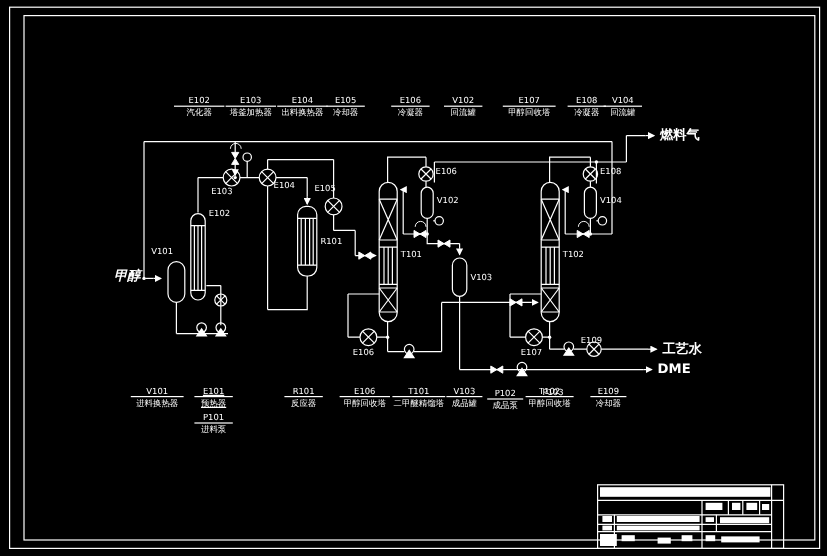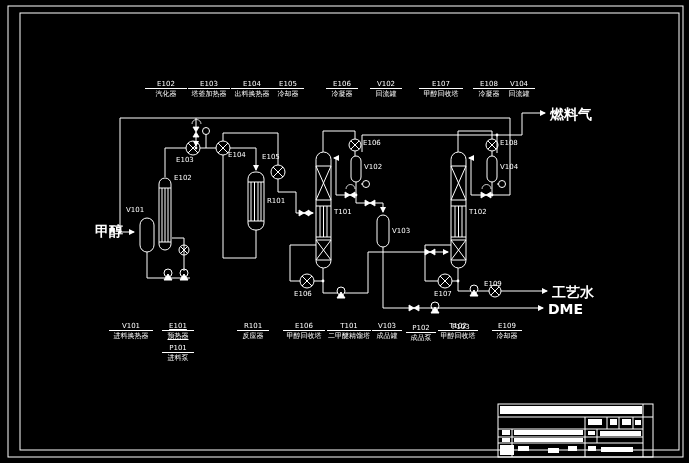--- a/index.html
+++ b/index.html
@@ -3,21 +3,21 @@
 <meta charset="utf-8">
 <style>
   html,body{margin:0;padding:0;background:#000;}
   #sheet{position:relative;width:689px;height:463px;background:#000;overflow:hidden;
          font-family:"DejaVu Sans","Liberation Sans",sans-serif;}
   svg{position:absolute;left:0;top:0;}
   .li{position:absolute;text-align:center;color:#fff;font-size:7px;line-height:1.2;}
   .li .tg{display:block;border-bottom:1px solid #fff;padding-bottom:0px;letter-spacing:0px;}
   .li .nm{display:block;padding-top:1px;white-space:nowrap;}
   .ct{position:absolute;color:#fff;font-size:7px;line-height:1;white-space:nowrap;}
-  .st{position:absolute;color:#fff;font-size:14px;font-weight:bold;line-height:1;white-space:nowrap;}
+  .st{position:absolute;color:#fff;font-size:11px;font-weight:bold;line-height:1;white-space:nowrap;}
 </style>
 </head>
 <body>
 
 <div id="sheet">
 
 <svg width="689" height="463" viewBox="0 0 689 463">
   <defs>
     <marker id="ar" markerWidth="6" markerHeight="6" refX="5" refY="3" orient="auto">
       <path d="M0 0 L6 3 L0 6 Z" fill="#fff"></path>
@@ -250,21 +250,21 @@
       <rect x="500" y="445" width="14" height="10"></rect>
           <rect x="518" y="446" width="11" height="5"></rect>
       <rect x="548" y="448" width="11" height="5"></rect>
           <rect x="568" y="446" width="9" height="5"></rect>
       <rect x="588" y="446" width="8" height="5"></rect>
           <rect x="601" y="447" width="32" height="5"></rect>
     </g>
   </g>
 </svg>
 
-<div class="st" style="left:95px;top:224px;">甲醇</div>
+<div class="st" style="left:95px;top:224px;font-style:italic;">甲醇</div>
 <div class="st" style="left:550px;top:107px;">燃料气</div>
 <div class="st" style="left:552px;top:285px;">工艺水</div>
 <div class="st" style="left:548px;top:302px;">DME</div>
 
 <div class="li" style="left:145px;top:80px;width:42px;">
       <span class="tg">E102</span>
       <span class="nm">汽化器</span>
     </div>
 <div class="li" style="left:188px;top:80px;width:42px;">
       <span class="tg">E103</span>

